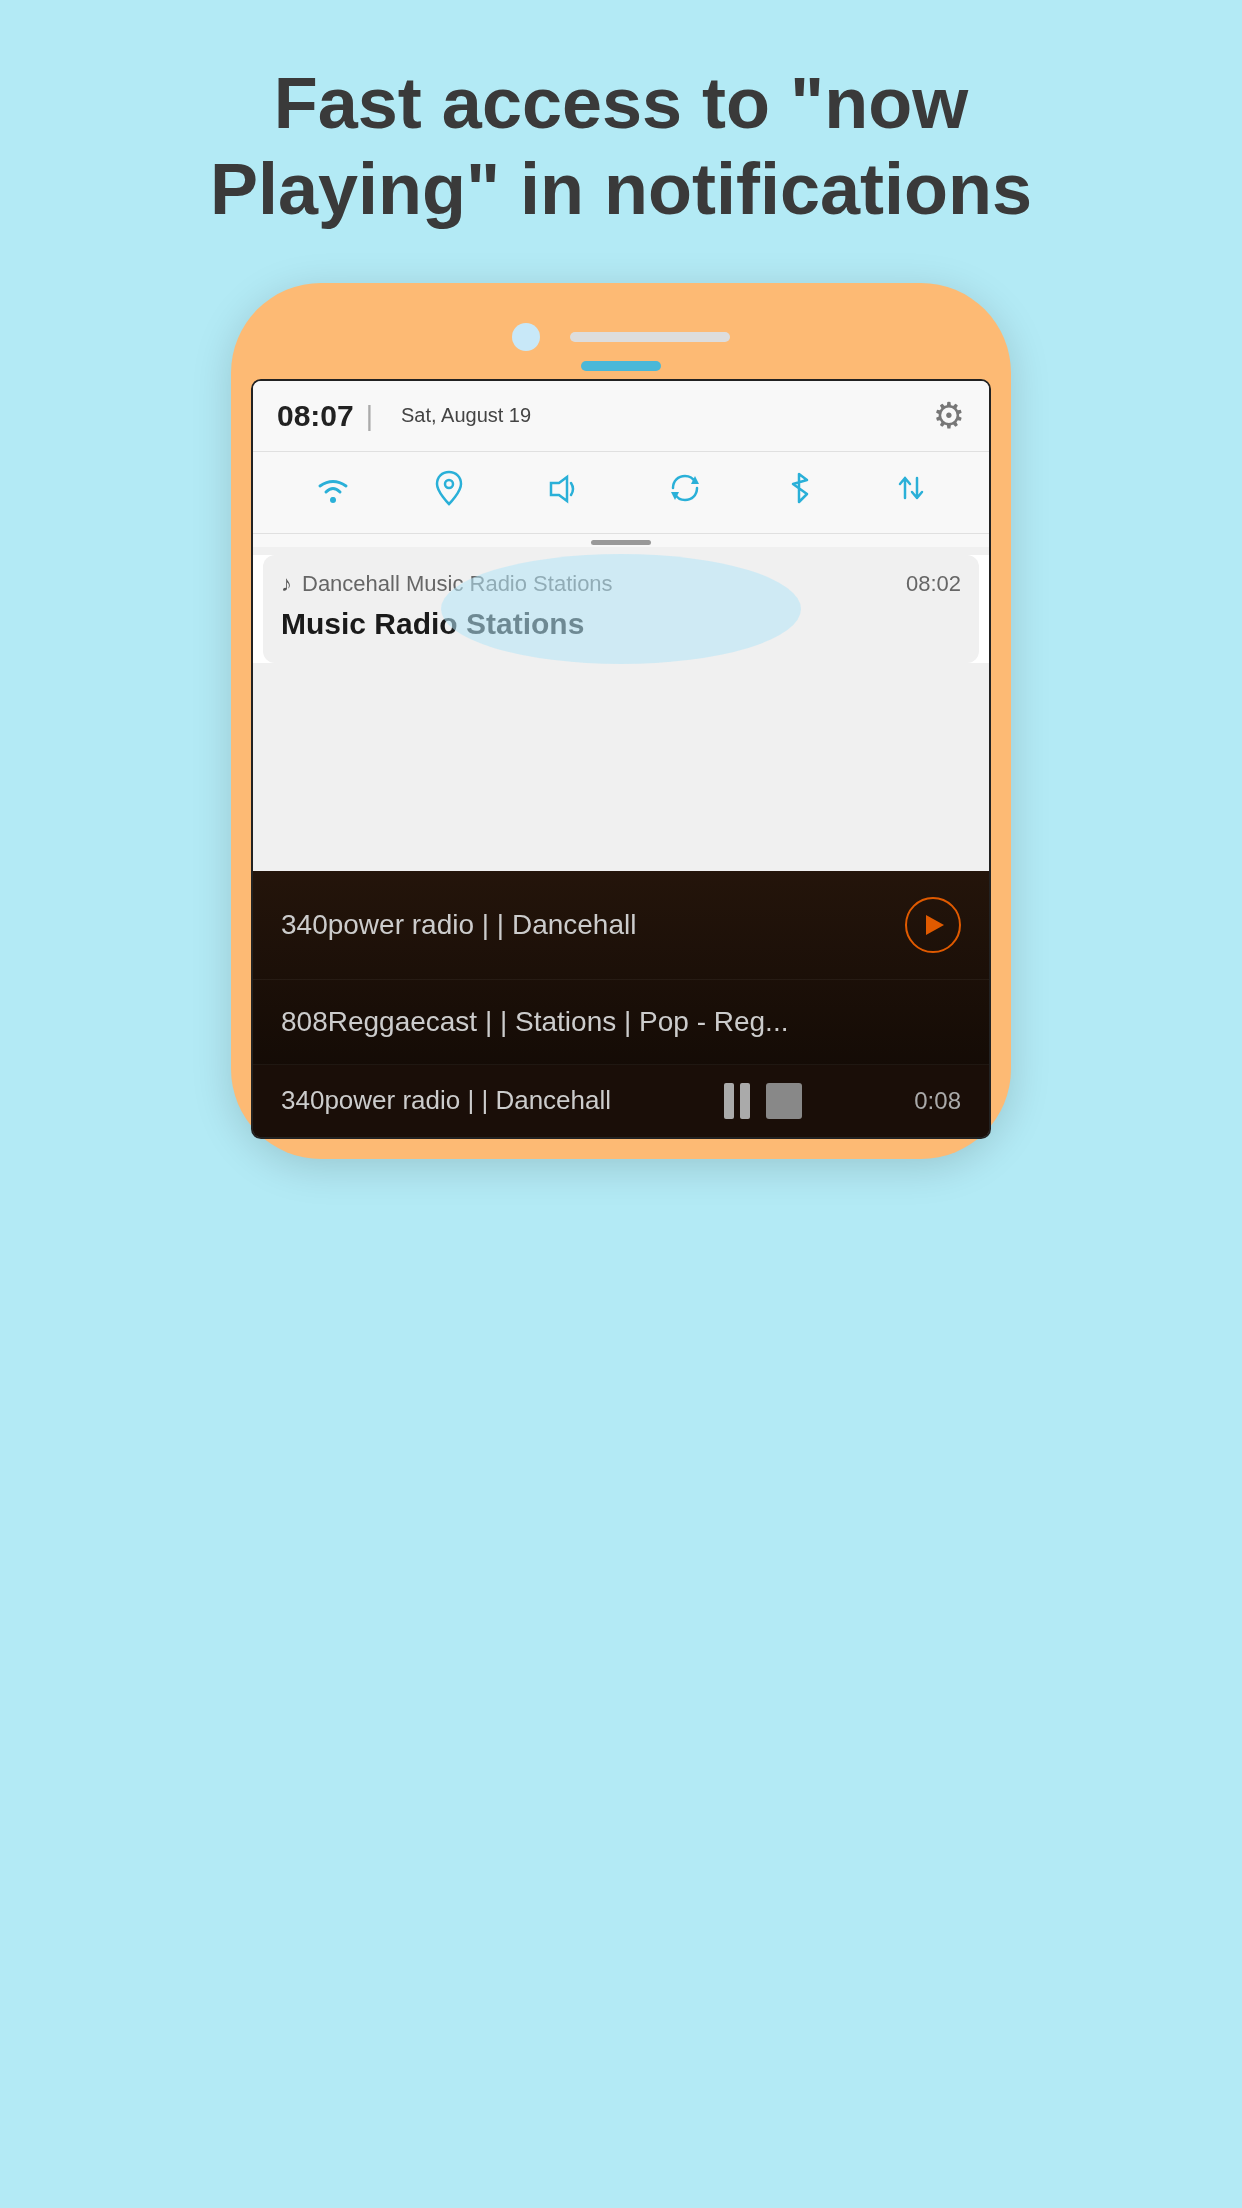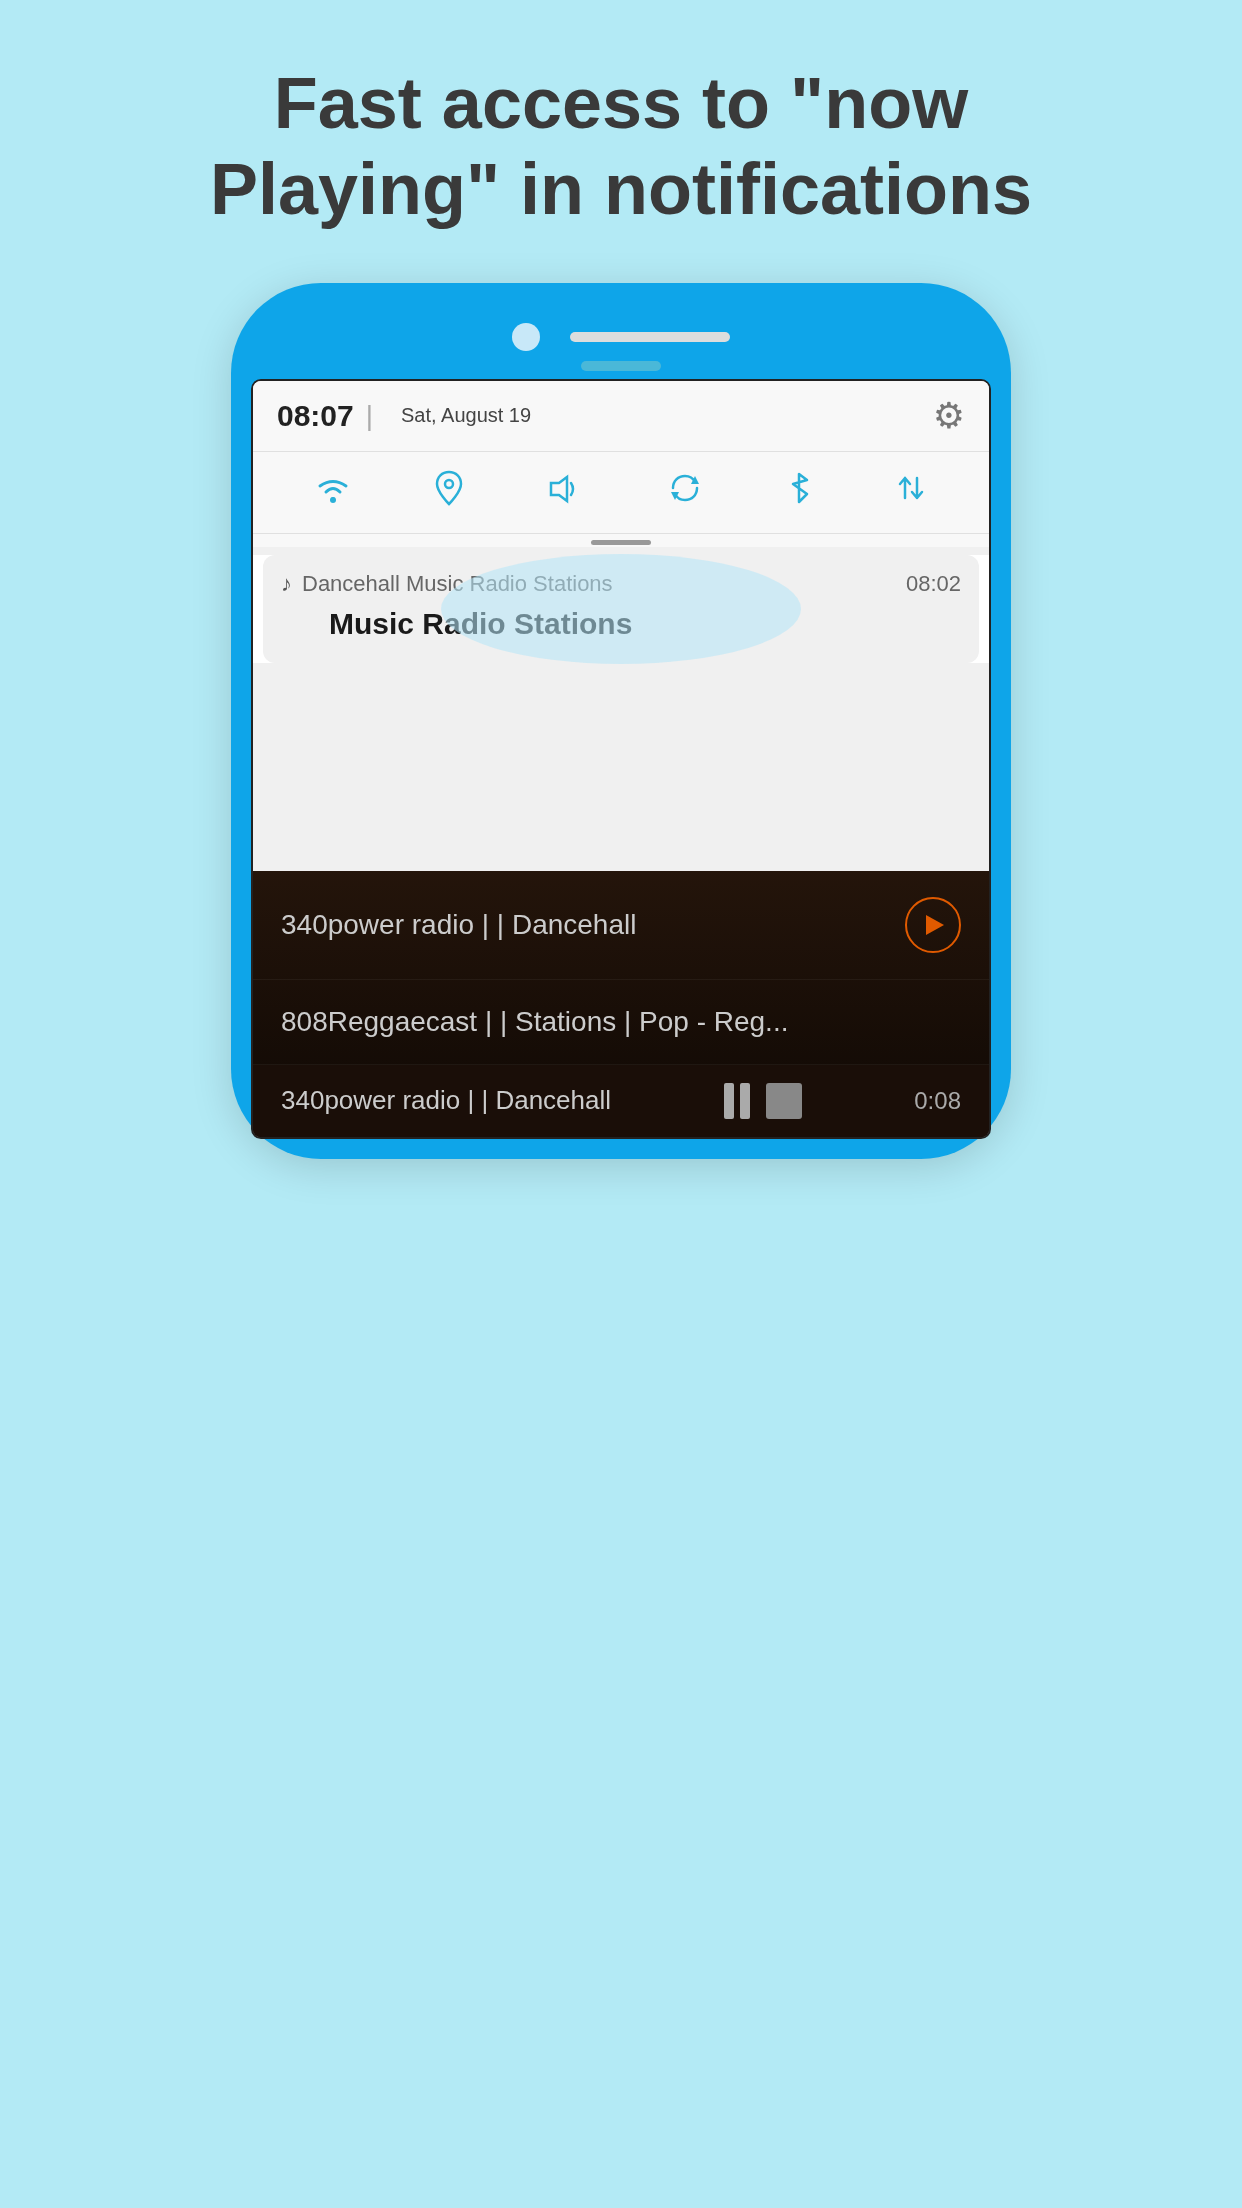--- a/index.html
+++ b/index.html
@@ -22,21 +22,21 @@
       color: #3a3a3a;
       margin-top: 60px;
       margin-bottom: 50px;
       line-height: 1.2;
       padding: 0 80px;
     }
 
     
     .phone-shell {
       width: 780px;
-      background: #0ea5e9;
+      background: #fdba74;
       border-radius: 90px;
       padding: 20px;
       box-shadow: 0 8px 40px rgba(0,0,0,0.15);
       position: relative;
     }
 
     .phone-top-bar {
       display: flex;
       justify-content: center;
       align-items: center;
@@ -176,21 +176,20 @@
     .notif-time {
       font-size: 22px;
       color: #666;
     }
 
     .notif-title {
       font-size: 30px;
       font-weight: 600;
       color: #1a1a1a;
       margin-bottom: 6px;
-      margin-left: 48px;
     }
 
     .notif-subtitle {
       font-size: 26px;
       color: #444;
       display: flex;
       justify-content: space-between;
     }
 
     .notif-highlight {

